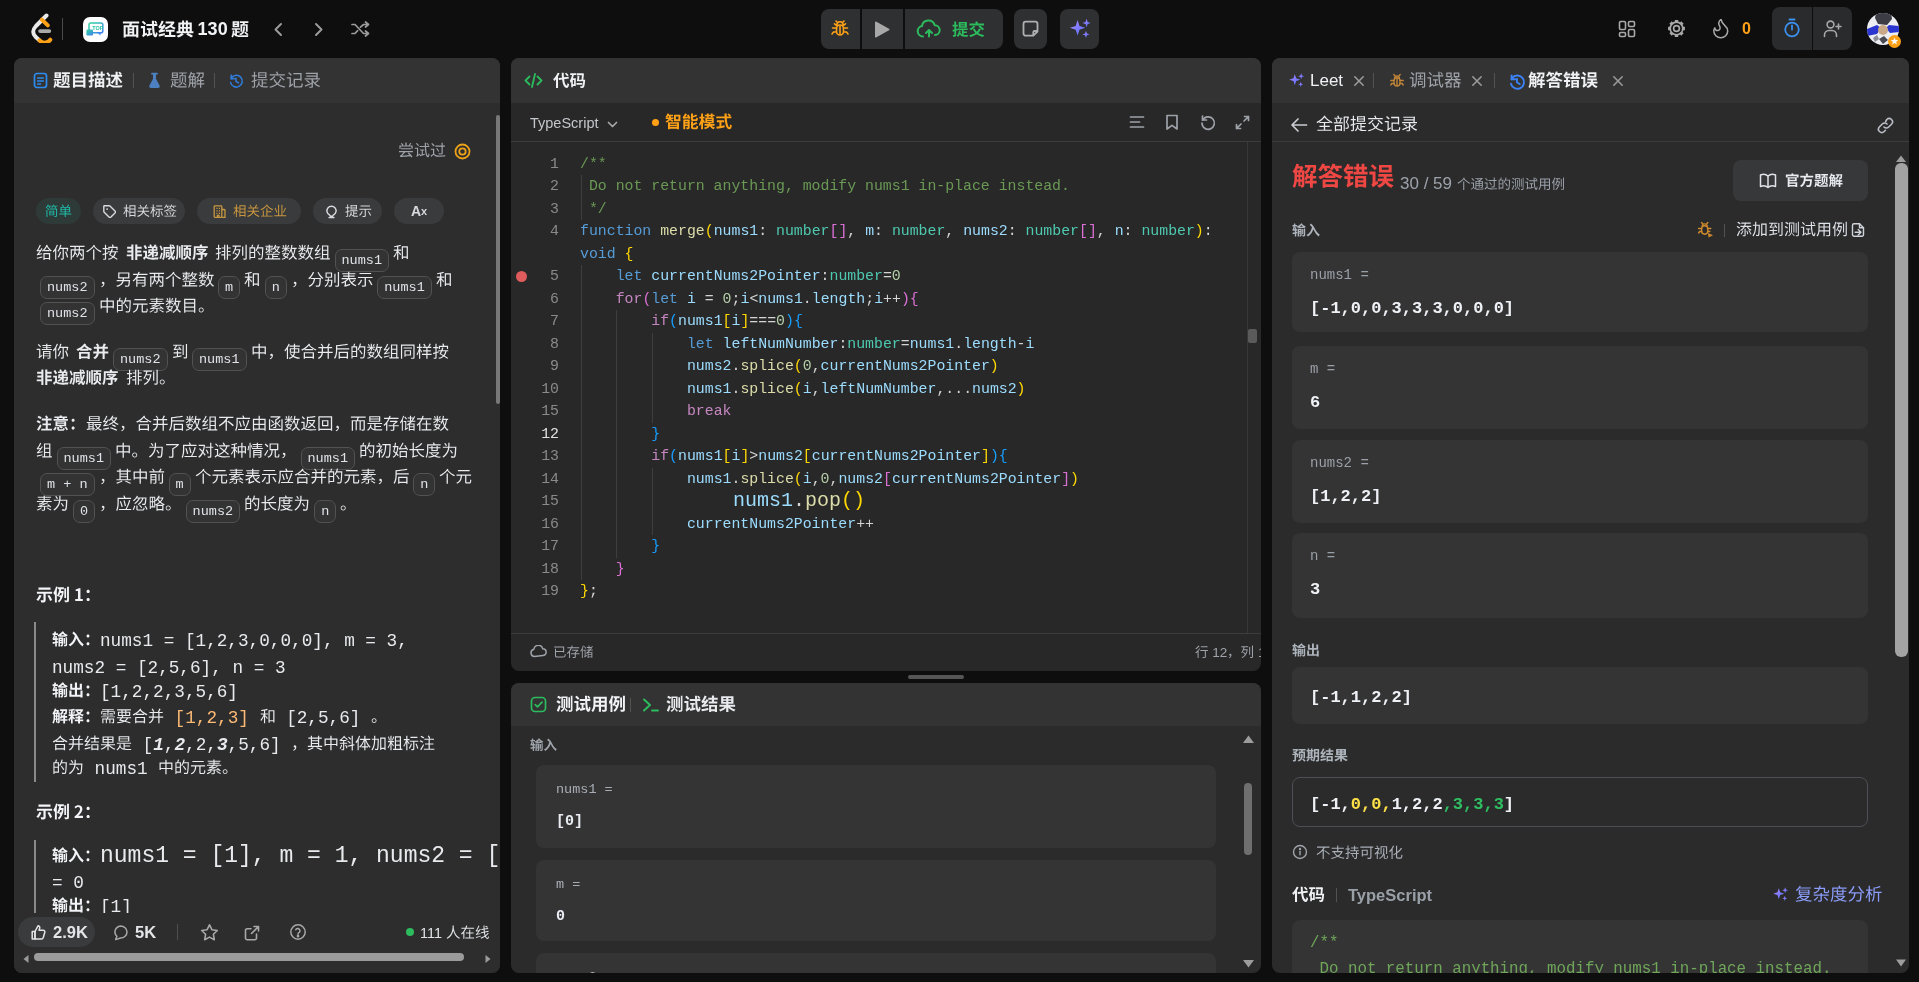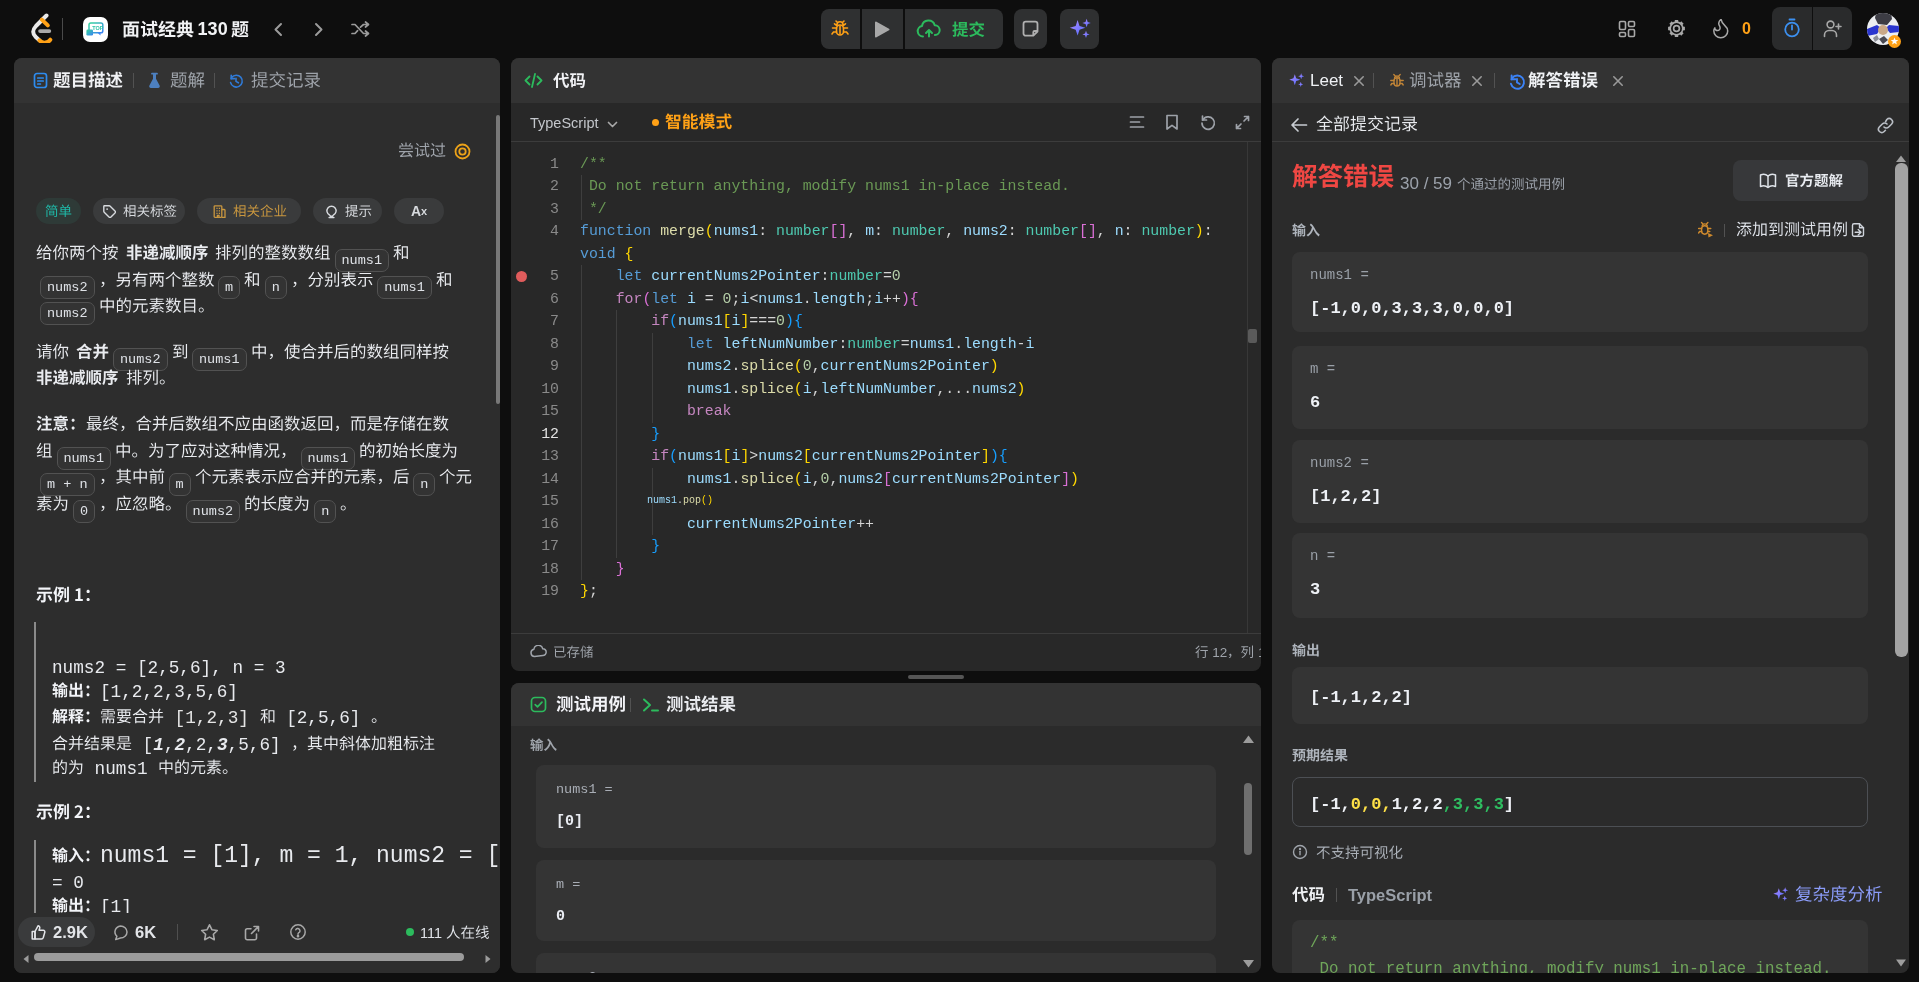--- a/index.html
+++ b/index.html
@@ -670,20 +670,27 @@
       </svg></div>
     <div class="a" style="left:22px;top:523.5px;height:27px;line-height:27px;white-space:nowrap"><svg class="zh" style="vertical-align:-2.0px" width="64.9" height="17.0" viewBox="0 0 3817.0 1000">
         <g fill="#f2f4f8" transform="translate(0,880) scale(1,-1)">
           <use href="#g31034b" x="0"></use>
           <use href="#g20363b" x="1000"></use>
           <use href="#g49b" x="2227"></use>
           <use href="#g65306b" x="2817"></use>
         </g>
       </svg></div>
     <div class="a" style="left:20px;top:564px;width:2px;height:160px;background:#8a8a8a"></div>
+    <div class="a" style="left:38px;top:568.5px;height:27px;line-height:27px;white-space:nowrap"><svg class="zh" style="vertical-align:-1.9px" width="48.0" height="16.0" viewBox="0 0 3000.0 1000">
+        <g fill="#f2f4f8" transform="translate(0,880) scale(1,-1)">
+          <use href="#g36755b" x="0"></use>
+          <use href="#g20837b" x="1000"></use>
+          <use href="#g65306b" x="2000"></use>
+        </g>
+      </svg><span class="mono" style="font-size:17.7px;color:#e8eaee">nums1 = [1,2,3,0,0,0], m = 3,</span></div>
     <div class="a" style="left:38px;top:595.5px;height:27px;line-height:27px;white-space:nowrap"><span class="mono" style="font-size:17.7px;color:#e8eaee">nums2 = [2,5,6], n = 3</span></div>
     <div class="a" style="left:38px;top:619.5px;height:27px;line-height:27px;white-space:nowrap"><svg class="zh" style="vertical-align:-1.9px" width="48.0" height="16.0" viewBox="0 0 3000.0 1000">
         <g fill="#f2f4f8" transform="translate(0,880) scale(1,-1)">
           <use href="#g36755b" x="0"></use>
           <use href="#g20986b" x="1000"></use>
           <use href="#g65306b" x="2000"></use>
         </g>
       </svg><span class="mono" style="font-size:17.7px;color:#e8eaee">[1,2,2,3,5,6]</span></div>
     <div class="a" style="left:38px;top:645.5px;height:27px;line-height:27px;white-space:nowrap"><svg class="zh" style="vertical-align:-1.9px" width="48.0" height="16.0" viewBox="0 0 3000.0 1000">
         <g fill="#f2f4f8" transform="translate(0,880) scale(1,-1)">
@@ -691,21 +698,21 @@
           <use href="#g37322b" x="1000"></use>
           <use href="#g65306b" x="2000"></use>
         </g>
       </svg><svg class="zh" style="vertical-align:-1.9px" width="64.0" height="16.0" viewBox="0 0 4000.0 1000">
         <g fill="#e9ebef" transform="translate(0,880) scale(1,-1)">
           <use href="#g38656r" x="0"></use>
           <use href="#g35201r" x="1000"></use>
           <use href="#g21512r" x="2000"></use>
           <use href="#g24182r" x="3000"></use>
         </g>
-      </svg><span class="mono" style="font-size:17.7px;color:#e5e5e5"> [1,2,3] </span><svg class="zh" style="vertical-align:-1.9px" width="16.0" height="16.0" viewBox="0 0 1000.0 1000">
+      </svg><span class="mono" style="font-size:17.7px;color:#fdba74"> [1,2,3] </span><svg class="zh" style="vertical-align:-1.9px" width="16.0" height="16.0" viewBox="0 0 1000.0 1000">
         <g fill="#e9ebef" transform="translate(0,880) scale(1,-1)">
           <use href="#g21644r" x="0"></use>
         </g>
       </svg><span class="mono" style="font-size:17.7px;color:#e8eaee"> [2,5,6] </span><svg class="zh" style="vertical-align:-1.9px" width="16.0" height="16.0" viewBox="0 0 1000.0 1000">
         <g fill="#e9ebef" transform="translate(0,880) scale(1,-1)">
           <use href="#g12290r" x="0"></use>
         </g>
       </svg></div>
     <div class="a" style="left:38px;top:672.5px;height:27px;line-height:27px;white-space:nowrap"><svg class="zh" style="vertical-align:-1.9px" width="80.0" height="16.0" viewBox="0 0 5000.0 1000">
         <g fill="#e9ebef" transform="translate(0,880) scale(1,-1)">
@@ -771,21 +778,21 @@
     <div class="a" style="left:16px;top:866px"><svg width="17" height="17" viewBox="0 0 17 17" fill="none" style="">
         <g stroke="#e3e5e9" stroke-width="1.5" fill="none" stroke-linejoin="round">
           <path d="M5 7.5 L8 1.8 a1.8 1.8 0 0 1 1.7 2.4 L9 6.3 h4.3 a1.5 1.5 0 0 1 1.5 1.9 l-1.5 5.3 a2 2 0 0 1 -1.9 1.4 H5 Z"></path>
           <path d="M5 7.5 H2.2 V15 H5 Z"></path>
         </g>
       </svg></div>
     <div class="a" style="left:39px;top:860.5px;height:27px;line-height:27px;white-space:nowrap"><span style="font-size:16.5px;font-weight:bold;color:#e3e5e9">2.9K</span></div>
     <div class="a" style="left:98px;top:866px"><svg width="17" height="17" viewBox="0 0 17 17" fill="none" style="">
         <path d="M8.5 2 a6.5 6 0 0 1 0 12 l-4.8 1.6 1.2-3.4 a6.5 6 0 0 1 3.6-10.2 Z" stroke="#a8a8a8" stroke-width="1.5" fill="none" stroke-linejoin="round" transform="rotate(0 8 8)"></path>
       </svg></div>
-    <div class="a" style="left:121px;top:860.5px;height:27px;line-height:27px;white-space:nowrap"><span style="font-size:16.5px;font-weight:bold;color:#e3e5e9">6K</span></div>
+    <div class="a" style="left:121px;top:860.5px;height:27px;line-height:27px;white-space:nowrap"><span style="font-size:16.5px;font-weight:bold;color:#e3e5e9">5K</span></div>
     <div class="a" style="left:163px;top:866px;width:1px;height:16px;background:#4f4f4f"></div>
     <div class="a" style="left:186px;top:865px"><svg width="19" height="19" viewBox="0 0 19 19" fill="none" style="">
         <path d="M9.5 1.8 L11.9 6.7 L17.3 7.5 L13.4 11.3 L14.3 16.7 L9.5 14.1 L4.7 16.7 L5.6 11.3 L1.7 7.5 L7.1 6.7 Z" stroke="#a8a8a8" stroke-width="1.6" fill="none" stroke-linejoin="round"></path>
       </svg></div>
     <div class="a" style="left:229px;top:866px"><svg width="18" height="18" viewBox="0 0 18 18" fill="none" style="">
         <g stroke="#a8a8a8" stroke-width="1.6" fill="none" stroke-linecap="round" stroke-linejoin="round">
           <path d="M13.5 10 v4 a1.8 1.8 0 0 1 -1.8 1.8 H4.3 a1.8 1.8 0 0 1 -1.8 -1.8 V6.6 a1.8 1.8 0 0 1 1.8 -1.8 H8"></path>
           <path d="M11 2.5 h4.5 v4.5 M15.2 2.8 L8.5 9.5"></path>
         </g>
       </svg></div>
@@ -887,21 +894,21 @@
     <div class="a mono" style="left:69px;top:319.8px;height:22.5px;line-height:22.5px;font-size:14.85px;white-space:pre"><span class="p">&nbsp;&nbsp;&nbsp;&nbsp;&nbsp;&nbsp;&nbsp;&nbsp;&nbsp;&nbsp;&nbsp;&nbsp;</span><span class="v">nums1</span><span class="p">.</span><span class="f">splice</span><span class="b1">(</span><span class="v">i</span><span class="p">,</span><span class="v">leftNumNumber</span><span class="p">,</span><span class="p">...</span><span class="v">nums2</span><span class="b1">)</span></div>
     <div class="a mono" style="left:8px;top:342.2px;width:40px;height:22.5px;line-height:22.5px;font-size:14.85px;color:#8a8a8a;text-align:right">15</div>
     <div class="a mono" style="left:69px;top:342.2px;height:22.5px;line-height:22.5px;font-size:14.85px;white-space:pre"><span class="p">&nbsp;&nbsp;&nbsp;&nbsp;&nbsp;&nbsp;&nbsp;&nbsp;&nbsp;&nbsp;&nbsp;&nbsp;</span><span class="c">break</span></div>
     <div class="a mono" style="left:8px;top:364.8px;width:40px;height:22.5px;line-height:22.5px;font-size:14.85px;color:#e3e3e3;text-align:right">12</div>
     <div class="a mono" style="left:69px;top:364.8px;height:22.5px;line-height:22.5px;font-size:14.85px;white-space:pre"><span class="p">&nbsp;&nbsp;&nbsp;&nbsp;&nbsp;&nbsp;&nbsp;&nbsp;</span><span class="b3">}</span></div>
     <div class="a mono" style="left:8px;top:387.2px;width:40px;height:22.5px;line-height:22.5px;font-size:14.85px;color:#8a8a8a;text-align:right">13</div>
     <div class="a mono" style="left:69px;top:387.2px;height:22.5px;line-height:22.5px;font-size:14.85px;white-space:pre"><span class="p">&nbsp;&nbsp;&nbsp;&nbsp;&nbsp;&nbsp;&nbsp;&nbsp;</span><span class="c">if</span><span class="b3">(</span><span class="v">nums1</span><span class="b1">[</span><span class="v">i</span><span class="b1">]</span><span class="p">&gt;</span><span class="v">nums2</span><span class="b1">[</span><span class="v">currentNums2Pointer</span><span class="b1">]</span><span class="b3">){</span></div>
     <div class="a mono" style="left:8px;top:409.8px;width:40px;height:22.5px;line-height:22.5px;font-size:14.85px;color:#8a8a8a;text-align:right">14</div>
     <div class="a mono" style="left:69px;top:409.8px;height:22.5px;line-height:22.5px;font-size:14.85px;white-space:pre"><span class="p">&nbsp;&nbsp;&nbsp;&nbsp;&nbsp;&nbsp;&nbsp;&nbsp;&nbsp;&nbsp;&nbsp;&nbsp;</span><span class="v">nums1</span><span class="p">.</span><span class="f">splice</span><span class="b1">(</span><span class="v">i</span><span class="p">,</span><span class="n">0</span><span class="p">,</span><span class="v">nums2</span><span class="b2">[</span><span class="v">currentNums2Pointer</span><span class="b2">]</span><span class="b1">)</span></div>
     <div class="a mono" style="left:8px;top:432.2px;width:40px;height:22.5px;line-height:22.5px;font-size:14.85px;color:#8a8a8a;text-align:right">15</div>
-    <div class="a mono" style="left:64px;top:432.2px;height:22.5px;line-height:22.5px;font-size:10px;white-space:pre"><span class="p">&nbsp;&nbsp;&nbsp;&nbsp;&nbsp;&nbsp;&nbsp;&nbsp;&nbsp;&nbsp;&nbsp;&nbsp;</span><span class="v">nums1</span><span class="p">.</span><span class="f">pop</span><span class="b1">()</span></div>
+    <div class="a mono" style="left:78px;top:432.2px;height:22.5px;line-height:22.5px;font-size:20px;white-space:pre"><span class="p">&nbsp;&nbsp;&nbsp;&nbsp;&nbsp;&nbsp;&nbsp;&nbsp;&nbsp;&nbsp;&nbsp;&nbsp;</span><span class="v">nums1</span><span class="p">.</span><span class="f">pop</span><span class="b1">()</span></div>
     <div class="a mono" style="left:8px;top:454.8px;width:40px;height:22.5px;line-height:22.5px;font-size:14.85px;color:#8a8a8a;text-align:right">16</div>
     <div class="a mono" style="left:69px;top:454.8px;height:22.5px;line-height:22.5px;font-size:14.85px;white-space:pre"><span class="p">&nbsp;&nbsp;&nbsp;&nbsp;&nbsp;&nbsp;&nbsp;&nbsp;&nbsp;&nbsp;&nbsp;&nbsp;</span><span class="v">currentNums2Pointer</span><span class="p">++</span></div>
     <div class="a mono" style="left:8px;top:477.2px;width:40px;height:22.5px;line-height:22.5px;font-size:14.85px;color:#8a8a8a;text-align:right">17</div>
     <div class="a mono" style="left:69px;top:477.2px;height:22.5px;line-height:22.5px;font-size:14.85px;white-space:pre"><span class="p">&nbsp;&nbsp;&nbsp;&nbsp;&nbsp;&nbsp;&nbsp;&nbsp;</span><span class="b3">}</span></div>
     <div class="a mono" style="left:8px;top:499.8px;width:40px;height:22.5px;line-height:22.5px;font-size:14.85px;color:#8a8a8a;text-align:right">18</div>
     <div class="a mono" style="left:69px;top:499.8px;height:22.5px;line-height:22.5px;font-size:14.85px;white-space:pre"><span class="p">&nbsp;&nbsp;&nbsp;&nbsp;</span><span class="b2">}</span></div>
     <div class="a mono" style="left:8px;top:522.2px;width:40px;height:22.5px;line-height:22.5px;font-size:14.85px;color:#8a8a8a;text-align:right">19</div>
     <div class="a mono" style="left:69px;top:522.2px;height:22.5px;line-height:22.5px;font-size:14.85px;white-space:pre"><span class="b1">}</span><span class="p">;</span></div>
     <div class="a" style="left:5px;top:213.0px;width:11px;height:11px;border-radius:50%;background:#e05c5c"></div>
     <div class="a" style="left:736px;top:84px;width:1px;height:491px;background:#383838"></div>

